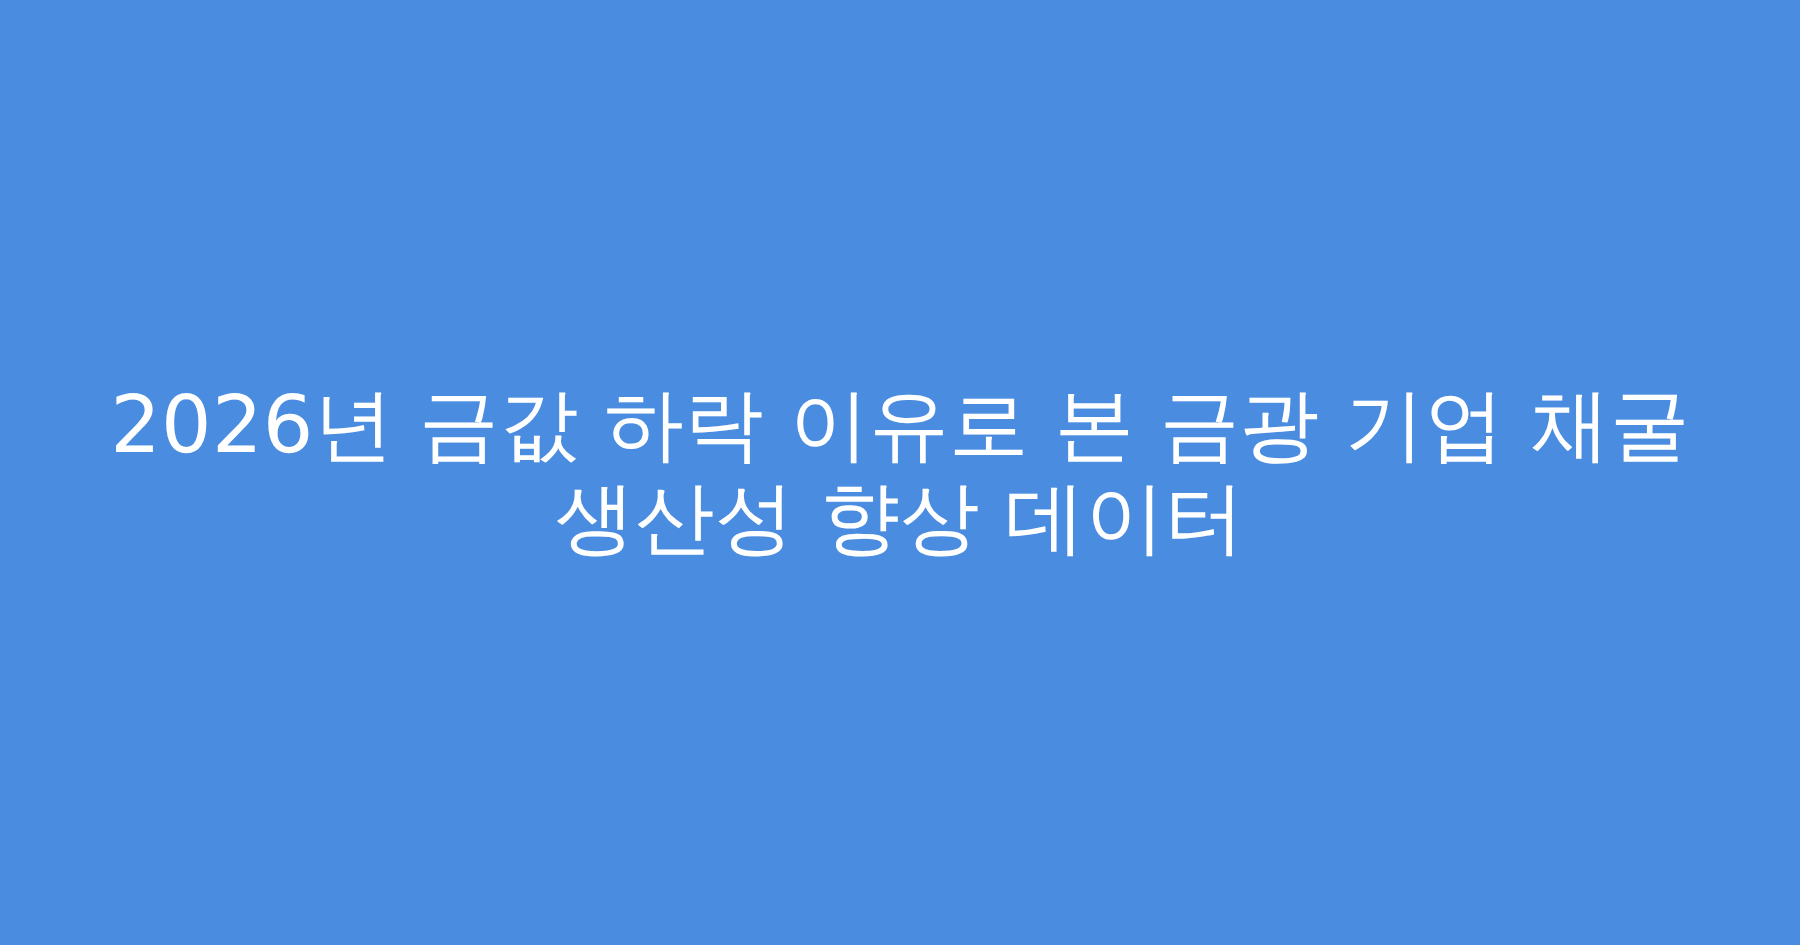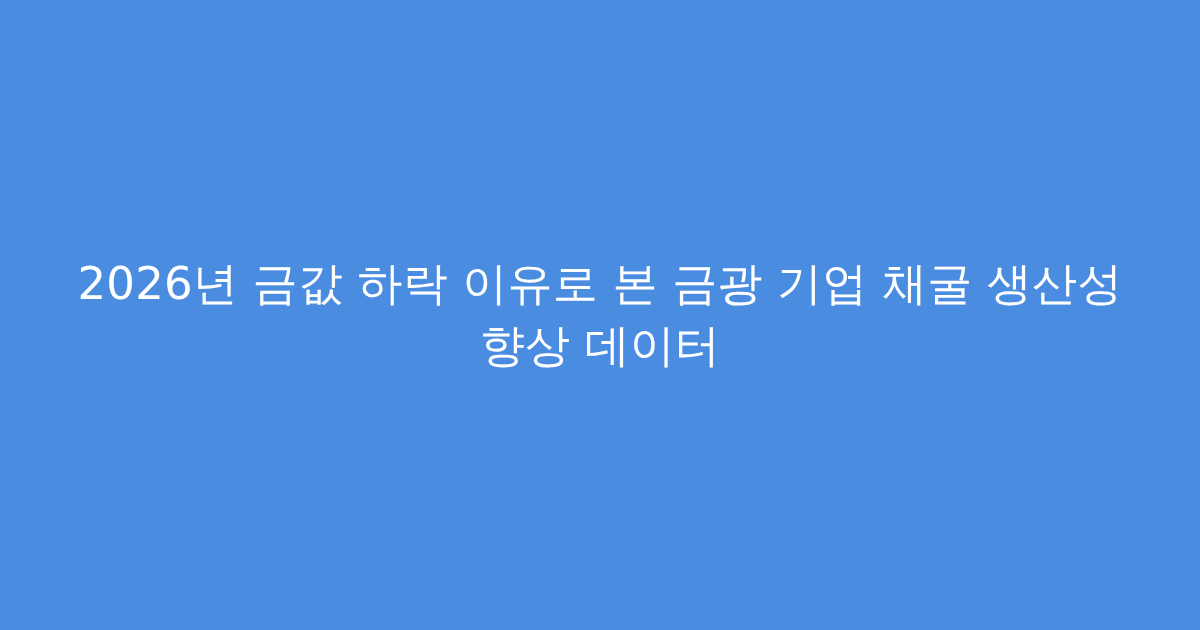--- a/index.html
+++ b/index.html
@@ -28,21 +28,21 @@
     padding: 0 58px;
   }
 
   .og-title {
     margin: 0;
     width: 100%;
     max-width: 1084px;
     text-align: center;
     color: #ffffff;
     font-family: "DejaVu Sans", "Liberation Sans", sans-serif;
-    font-size: 45px;
+    font-size: 53px;
     font-weight: 400;
     line-height: 62px;
     letter-spacing: 0.2px;
     word-break: keep-all;
     overflow-wrap: break-word;
     white-space: normal;
     -webkit-font-smoothing: antialiased;
   }
 </style>
 </head>

